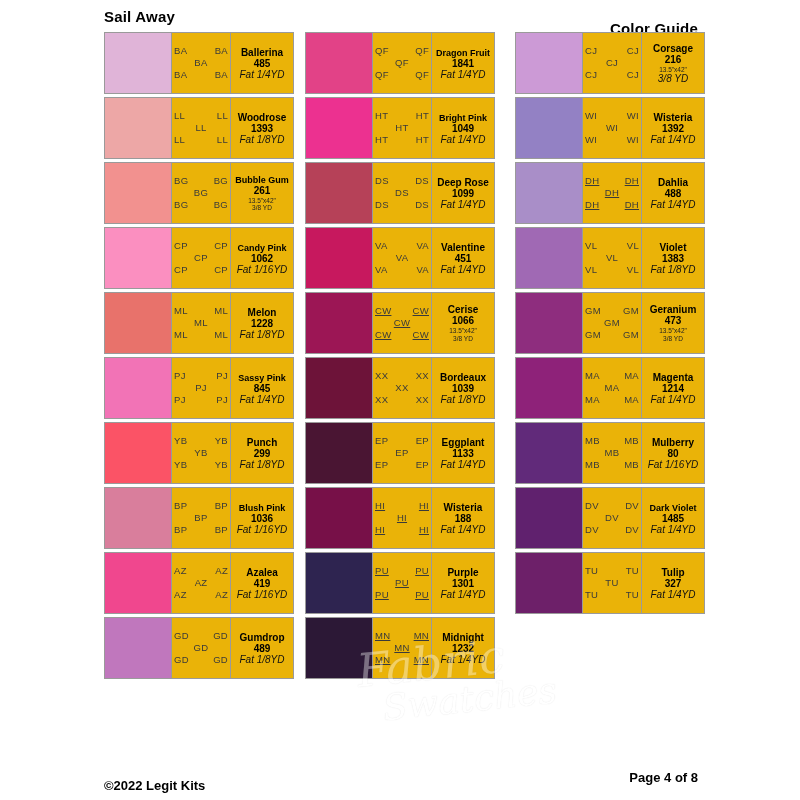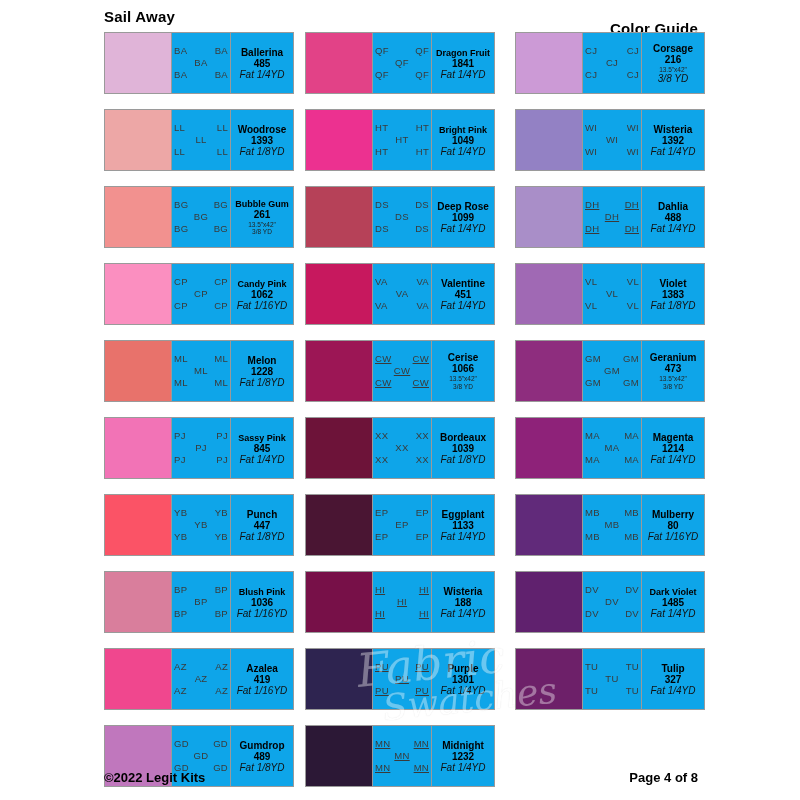--- a/index.html
+++ b/index.html
@@ -58,22 +58,22 @@
   .col-0 { left: 104px; }
   .col-1 { left: 305px; }
   .col-2 { left: 515px; }
 
   .swatch-card {
     position: relative;
     box-sizing: border-box;
     width: 190px;
     height: 62px;
     border: 1px solid #9a9a9a;
-    margin-bottom: 15px;
-    background: #0ea5e9;
+    margin-bottom: 3px;
+    background: #eab308;
     display: flex;
     align-items: stretch;
   }
   .color-block {
     width: 66px;
     height: 100%;
     flex: 0 0 66px;
   }
   .code-block {
     flex: 1 1 auto;
@@ -140,21 +140,21 @@
   .footer {
     position: absolute;
     bottom: 10px;
     left: 0;
     width: 800px;
     height: 20px;
   }
   .footer .copyright {
     position: absolute;
     left: 104px;
-    top: 0;
+    top: 8px;
     font-size: 13px;
     font-weight: bold;
   }
   .footer .pagenum {
     position: absolute;
     right: 102px;
     top: 0;
     font-size: 13px;
     font-weight: bold;
   }
@@ -335,21 +335,21 @@
             <div class="code-row center">
               <span class="code-cell">YB</span>
             </div>
             <div class="code-row">
               <span class="code-cell">YB</span>
               <span class="code-cell">YB</span>
             </div>
           </div>
           <div class="info-block">
             <div class="fabric-name">Punch</div>
-            <div class="fabric-num">447</div>
+            <div class="fabric-num">299</div>
             <div class="cut-note">Fat 1/8YD</div>
           </div>
         </div>
         <div class="swatch-card">
           <div class="color-block" style="background: rgb(217, 126, 156);"></div>
           <div class="code-block">
             <div class="code-row">
               <span class="code-cell">BP</span>
               <span class="code-cell">BP</span>
             </div>

